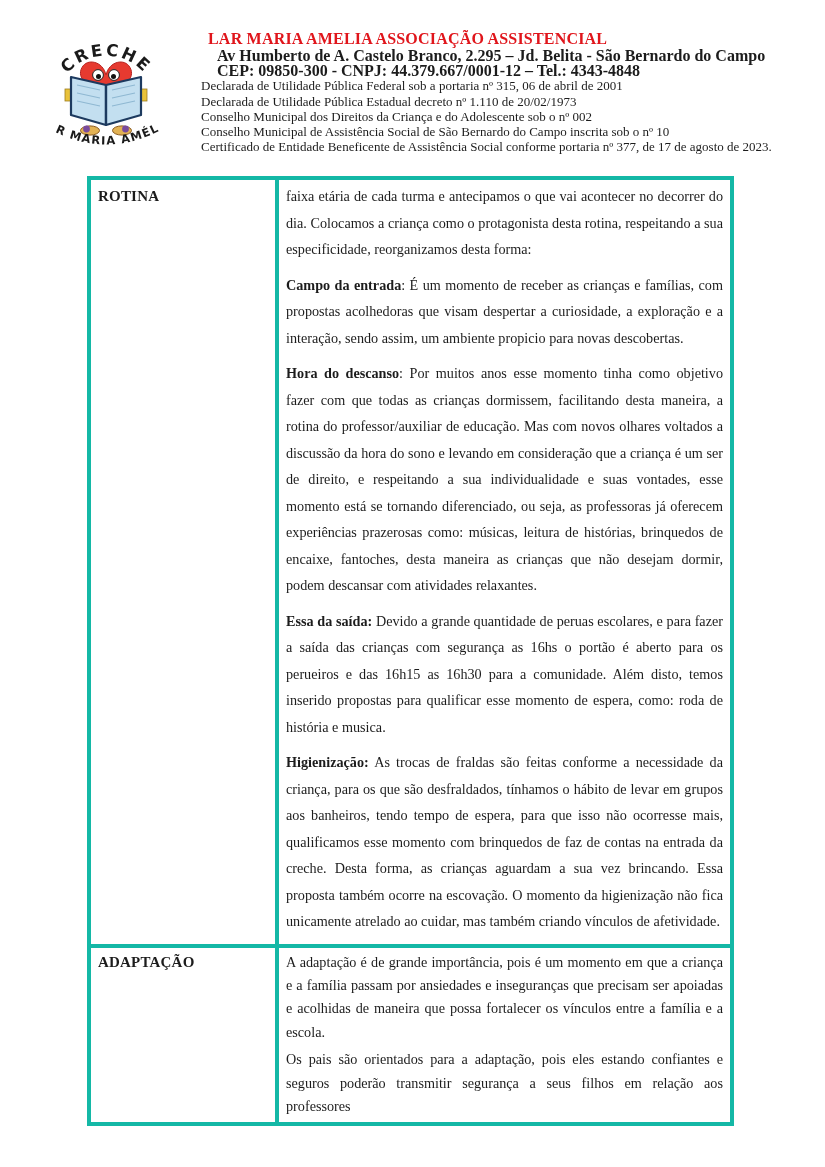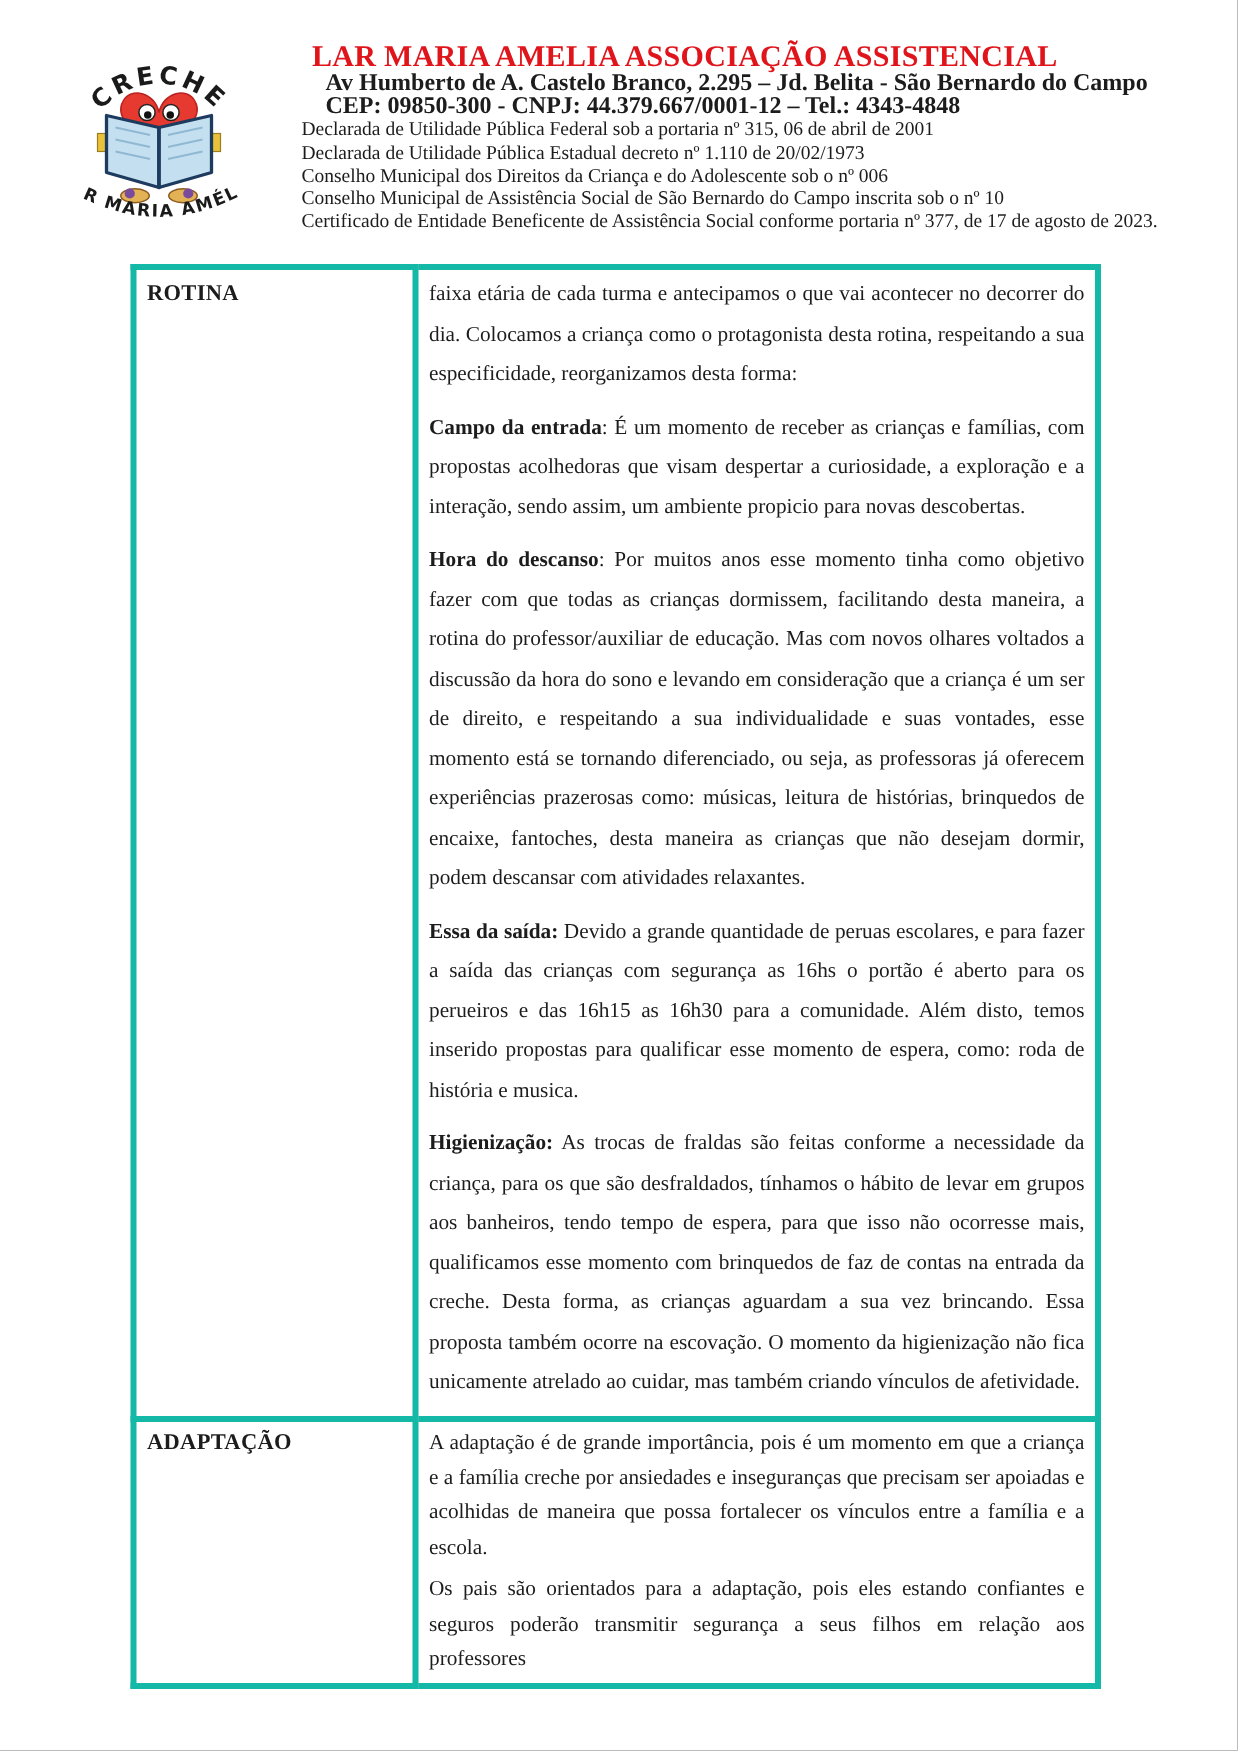--- a/index.html
+++ b/index.html
@@ -5,21 +5,21 @@
   html,body { margin:0; padding:0; background:#888; }
   .page {
     position:relative; width:825px; height:1167px; margin:0 auto;
     background:#ffffff; overflow:hidden;
     font-family:"Liberation Serif", serif; color:#1c1c1c;
   }
 
   
   .logo-wrap { position:absolute; left:44px; top:28px; width:126px; height:132px; }
   .header-text { position:absolute; left:186px; top:29px; white-space:nowrap; }
-  .h-title { font-size:20px; font-weight:bold; line-height:19px; margin-left:22px; letter-spacing:0.2px; }
+  .h-title { font-size:16px; font-weight:bold; line-height:19px; margin-left:22px; letter-spacing:0.2px; }
   .h-bold  { font-size:16px; font-weight:bold; line-height:15.2px; margin-left:31px; }
   .h-reg   { font-size:13px; line-height:15.2px; margin-left:15px; }
 
   
   table.doc-table {
     position:absolute; left:87px; top:176px; width:643px;
     border-collapse:collapse; table-layout:fixed;
   }
   .doc-table td {
     border:4px solid #14b8a6; vertical-align:top; overflow:hidden;
@@ -81,21 +81,21 @@
       </text>
     </svg>
   </div>
 
   <div class="header-text">
     <div class="h-title" style="color: rgb(224, 21, 27);">LAR MARIA AMELIA ASSOCIAÇÃO ASSISTENCIAL</div>
     <div class="h-bold">Av Humberto de A. Castelo Branco, 2.295 – Jd. Belita - São Bernardo do Campo</div>
     <div class="h-bold">CEP: 09850-300 - CNPJ: 44.379.667/0001-12 – Tel.: 4343-4848</div>
     <div class="h-reg">Declarada de Utilidade Pública Federal sob a portaria nº 315, 06 de abril de 2001</div>
     <div class="h-reg">Declarada de Utilidade Pública Estadual decreto nº 1.110 de 20/02/1973</div>
-    <div class="h-reg">Conselho Municipal dos Direitos da Criança e do Adolescente sob o nº 006</div>
+    <div class="h-reg">Conselho Municipal dos Direitos da Criança e do Adolescente sob o nº 002</div>
     <div class="h-reg">Conselho Municipal de Assistência Social de São Bernardo do Campo inscrita sob o nº 10</div>
     <div class="h-reg">Certificado de Entidade Beneficente de Assistência Social conforme portaria nº 377, de 17 de agosto de 2023.</div>
   </div>
 
   <table class="doc-table">
     <colgroup>
         <col style="width:188px">
         <col style="width:455px">
       </colgroup>
     <tbody>
@@ -105,20 +105,20 @@
           <p><b></b><span>faixa etária de cada turma e antecipamos o que vai acontecer no decorrer do dia. Colocamos a criança como o protagonista desta rotina, respeitando a sua especificidade,  reorganizamos desta forma:</span></p>
           <p><b>Campo da entrada</b><span>: É um momento de receber as crianças e famílias, com propostas acolhedoras que visam despertar a curiosidade, a exploração e a interação, sendo assim, um ambiente propicio para novas descobertas.</span></p>
           <p><b>Hora do descanso</b><span>:  Por muitos anos esse momento tinha como objetivo fazer com que todas as crianças dormissem, facilitando desta maneira, a rotina do professor/auxiliar de educação. Mas com novos olhares voltados a discussão da hora do sono e levando em consideração que a criança é um ser de direito, e respeitando a sua individualidade e suas vontades, esse momento está se tornando diferenciado, ou seja, as professoras já  oferecem experiências prazerosas como: músicas, leitura de histórias, brinquedos de encaixe, fantoches, desta maneira as crianças que não desejam dormir, podem descansar com atividades relaxantes.</span></p>
           <p><b>Essa da saída:</b><span> Devido a grande quantidade de peruas escolares, e para fazer a saída das crianças com segurança as 16hs o portão é aberto para os perueiros e das 16h15 as 16h30 para a comunidade. Além disto, temos inserido propostas para qualificar esse momento de espera, como: roda de história e musica.</span></p>
           <p><b>Higienização:</b><span> As trocas de fraldas são feitas conforme a necessidade da criança, para os que são desfraldados, tínhamos  o hábito de levar em  grupos aos banheiros, tendo tempo de espera, para que isso não ocorresse mais, qualificamos esse momento com brinquedos de faz de contas na entrada da creche. Desta forma, as crianças aguardam a sua vez brincando. Essa proposta também ocorre na escovação. O momento da higienização não fica unicamente atrelado ao cuidar, mas também criando vínculos de afetividade.</span></p>
         </td>
       </tr>
       <tr class="row-adapt">
         <td class="label-cell">ADAPTAÇÃO</td>
         <td class="body-cell">
-          <p><b></b><span>A adaptação é de grande importância, pois é um momento em que a criança e a família creche por ansiedades e inseguranças que precisam ser apoiadas e acolhidas de maneira que possa fortalecer os vínculos entre a família e a escola.</span></p>
+          <p><b></b><span>A adaptação é de grande importância, pois é um momento em que a criança e a família passam por ansiedades e inseguranças que precisam ser apoiadas e acolhidas de maneira que possa fortalecer os vínculos entre a família e a escola.</span></p>
           <p><b></b><span>Os pais são  orientados para a adaptação, pois eles estando confiantes e seguros poderão transmitir segurança a seus filhos em relação aos professores</span></p>
         </td>
       </tr>
     </tbody>
   </table>
 
 </div>
 
 </body></html>

